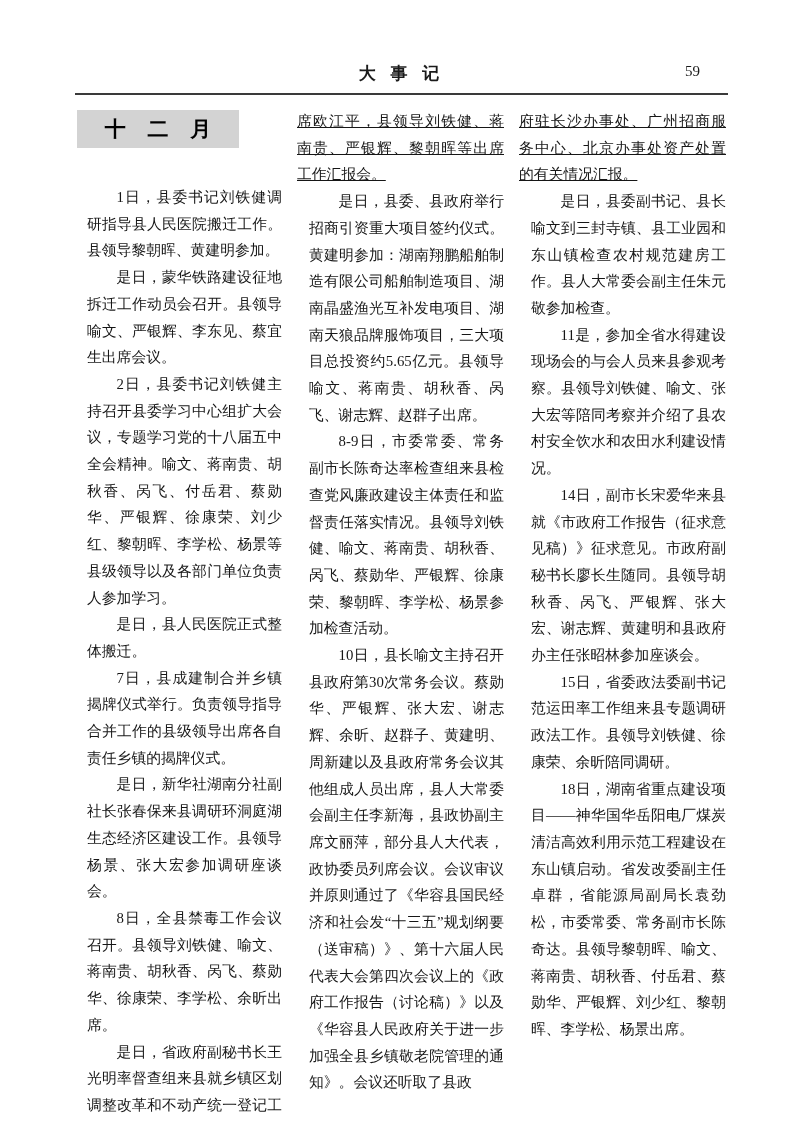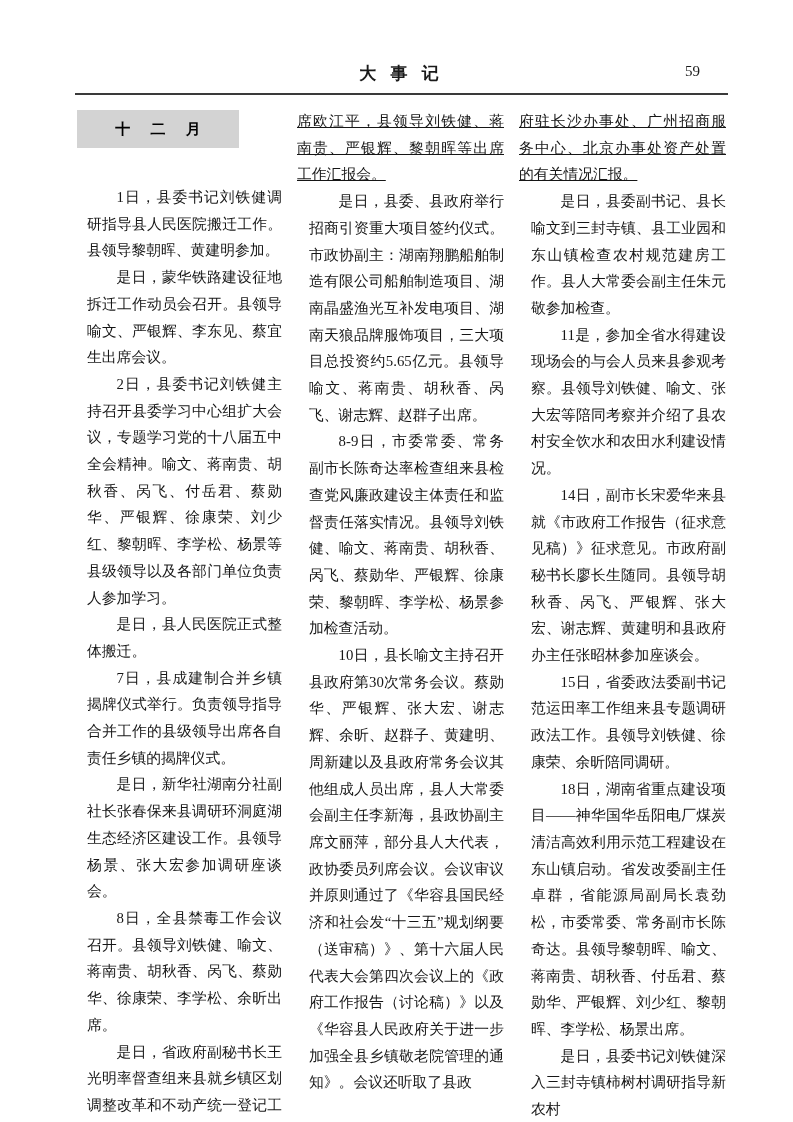--- a/index.html
+++ b/index.html
@@ -15,21 +15,21 @@
     font-family: "Liberation Serif", "DejaVu Serif", serif;
     color: #111111;
     overflow: hidden;
   }
   .header-title {
     position: absolute;
     left: 75px;
     top: 62px;
     width: 653px;
     text-align: center;
-    font-family: Liberation Serif, serif;
+    font-family: Liberation Sans, sans-serif;
     font-weight: bold;
     font-size: 17px;
     letter-spacing: 5px;
     color: #1a1a1a;
   }
   .page-number {
     position: absolute;
     left: 640px;
     top: 63px;
     width: 60px;
@@ -60,21 +60,21 @@
   .month-box {
     width: 162px;
     height: 38px;
     margin: 2px 0 36px 2px;
     background: #d3d3d3;
     display: flex;
     align-items: center;
     justify-content: center;
     font-family: "Liberation Sans", sans-serif;
     font-weight: bold;
-    font-size: 15px;
+    font-size: 21px;
     letter-spacing: 8px;
     text-indent: 8px; 
     color: #000000;
   }
   .para {
     margin: 0;
     font-size: 14.8px;
     line-height: 26.7px;
     text-align: justify;
     text-justify: inter-ideograph;
@@ -104,29 +104,28 @@
       <p class="para indent">2日，县委书记刘铁健主持召开县委学习中心组扩大会议，专题学习党的十八届五中全会精神。喻文、蒋南贵、胡秋香、呙飞、付岳君、蔡勋华、严银辉、徐康荣、刘少红、黎朝晖、李学松、杨景等县级领导以及各部门单位负责人参加学习。</p>
       <p class="para indent">是日，县人民医院正式整体搬迁。</p>
       <p class="para indent">7日，县成建制合并乡镇揭牌仪式举行。负责领导指导合并工作的县级领导出席各自责任乡镇的揭牌仪式。</p>
       <p class="para indent">是日，新华社湖南分社副社长张春保来县调研环洞庭湖生态经济区建设工作。县领导杨景、张大宏参加调研座谈会。</p>
       <p class="para indent">8日，全县禁毒工作会议召开。县领导刘铁健、喻文、蒋南贵、胡秋香、呙飞、蔡勋华、徐康荣、李学松、余昕出席。</p>
       <p class="para indent">是日，省政府副秘书长王光明率督查组来县就乡镇区划调整改革和不动产统一登记工作进行专项督查。市政协副主</p>
     </div>
 
     <div class="col">
       <p class="para cont">席欧江平，县领导刘铁健、蒋南贵、严银辉、黎朝晖等出席工作汇报会。</p>
-      <p class="para indent">是日，县委、县政府举行招商引资重大项目签约仪式。市政协副主：湖南翔鹏船舶制造有限公司船舶制造项目、湖南晶盛渔光互补发电项目、湖南天狼品牌服饰项目，三大项目总投资约5.65亿元。县领导喻文、蒋南贵、胡秋香、呙飞、谢志辉、赵群子出席。</p>
+      <p class="para indent">是日，县委、县政府举行招商引资重大项目签约仪式。黄建明参加：湖南翔鹏船舶制造有限公司船舶制造项目、湖南晶盛渔光互补发电项目、湖南天狼品牌服饰项目，三大项目总投资约5.65亿元。县领导喻文、蒋南贵、胡秋香、呙飞、谢志辉、赵群子出席。</p>
       <p class="para indent">8-9日，市委常委、常务副市长陈奇达率检查组来县检查党风廉政建设主体责任和监督责任落实情况。县领导刘铁健、喻文、蒋南贵、胡秋香、呙飞、蔡勋华、严银辉、徐康荣、黎朝晖、李学松、杨景参加检查活动。</p>
       <p class="para indent">10日，县长喻文主持召开县政府第30次常务会议。蔡勋华、严银辉、张大宏、谢志辉、余昕、赵群子、黄建明、周新建以及县政府常务会议其他组成人员出席，县人大常委会副主任李新海，县政协副主席文丽萍，部分县人大代表，政协委员列席会议。会议审议并原则通过了《华容县国民经济和社会发“十三五”规划纲要（送审稿）》、第十六届人民代表大会第四次会议上的《政府工作报告（讨论稿）》以及《华容县人民政府关于进一步加强全县乡镇敬老院管理的通知》。会议还听取了县政</p>
     </div>
 
     <div class="col">
       <p class="para cont">府驻长沙办事处、广州招商服务中心、北京办事处资产处置的有关情况汇报。</p>
       <p class="para indent">是日，县委副书记、县长喻文到三封寺镇、县工业园和东山镇检查农村规范建房工作。县人大常委会副主任朱元敬参加检查。</p>
       <p class="para indent">11是，参加全省水得建设现场会的与会人员来县参观考察。县领导刘铁健、喻文、张大宏等陪同考察并介绍了县农村安全饮水和农田水利建设情况。</p>
       <p class="para indent">14日，副市长宋爱华来县就《市政府工作报告（征求意见稿）》征求意见。市政府副秘书长廖长生随同。县领导胡秋香、呙飞、严银辉、张大宏、谢志辉、黄建明和县政府办主任张昭林参加座谈会。</p>
       <p class="para indent">15日，省委政法委副书记范运田率工作组来县专题调研政法工作。县领导刘铁健、徐康荣、余昕陪同调研。</p>
       <p class="para indent">18日，湖南省重点建设项目——神华国华岳阳电厂煤炭清洁高效利用示范工程建设在东山镇启动。省发改委副主任卓群，省能源局副局长袁劲松，市委常委、常务副市长陈奇达。县领导黎朝晖、喻文、蒋南贵、胡秋香、付岳君、蔡勋华、严银辉、刘少红、黎朝晖、李学松、杨景出席。</p>
-      <p class="para indent">是日，县委书记刘铁健深入三封寺镇柿树村调研指导新农村</p>
     </div>
 
   </div>
 </div>
 
 </body></html>

